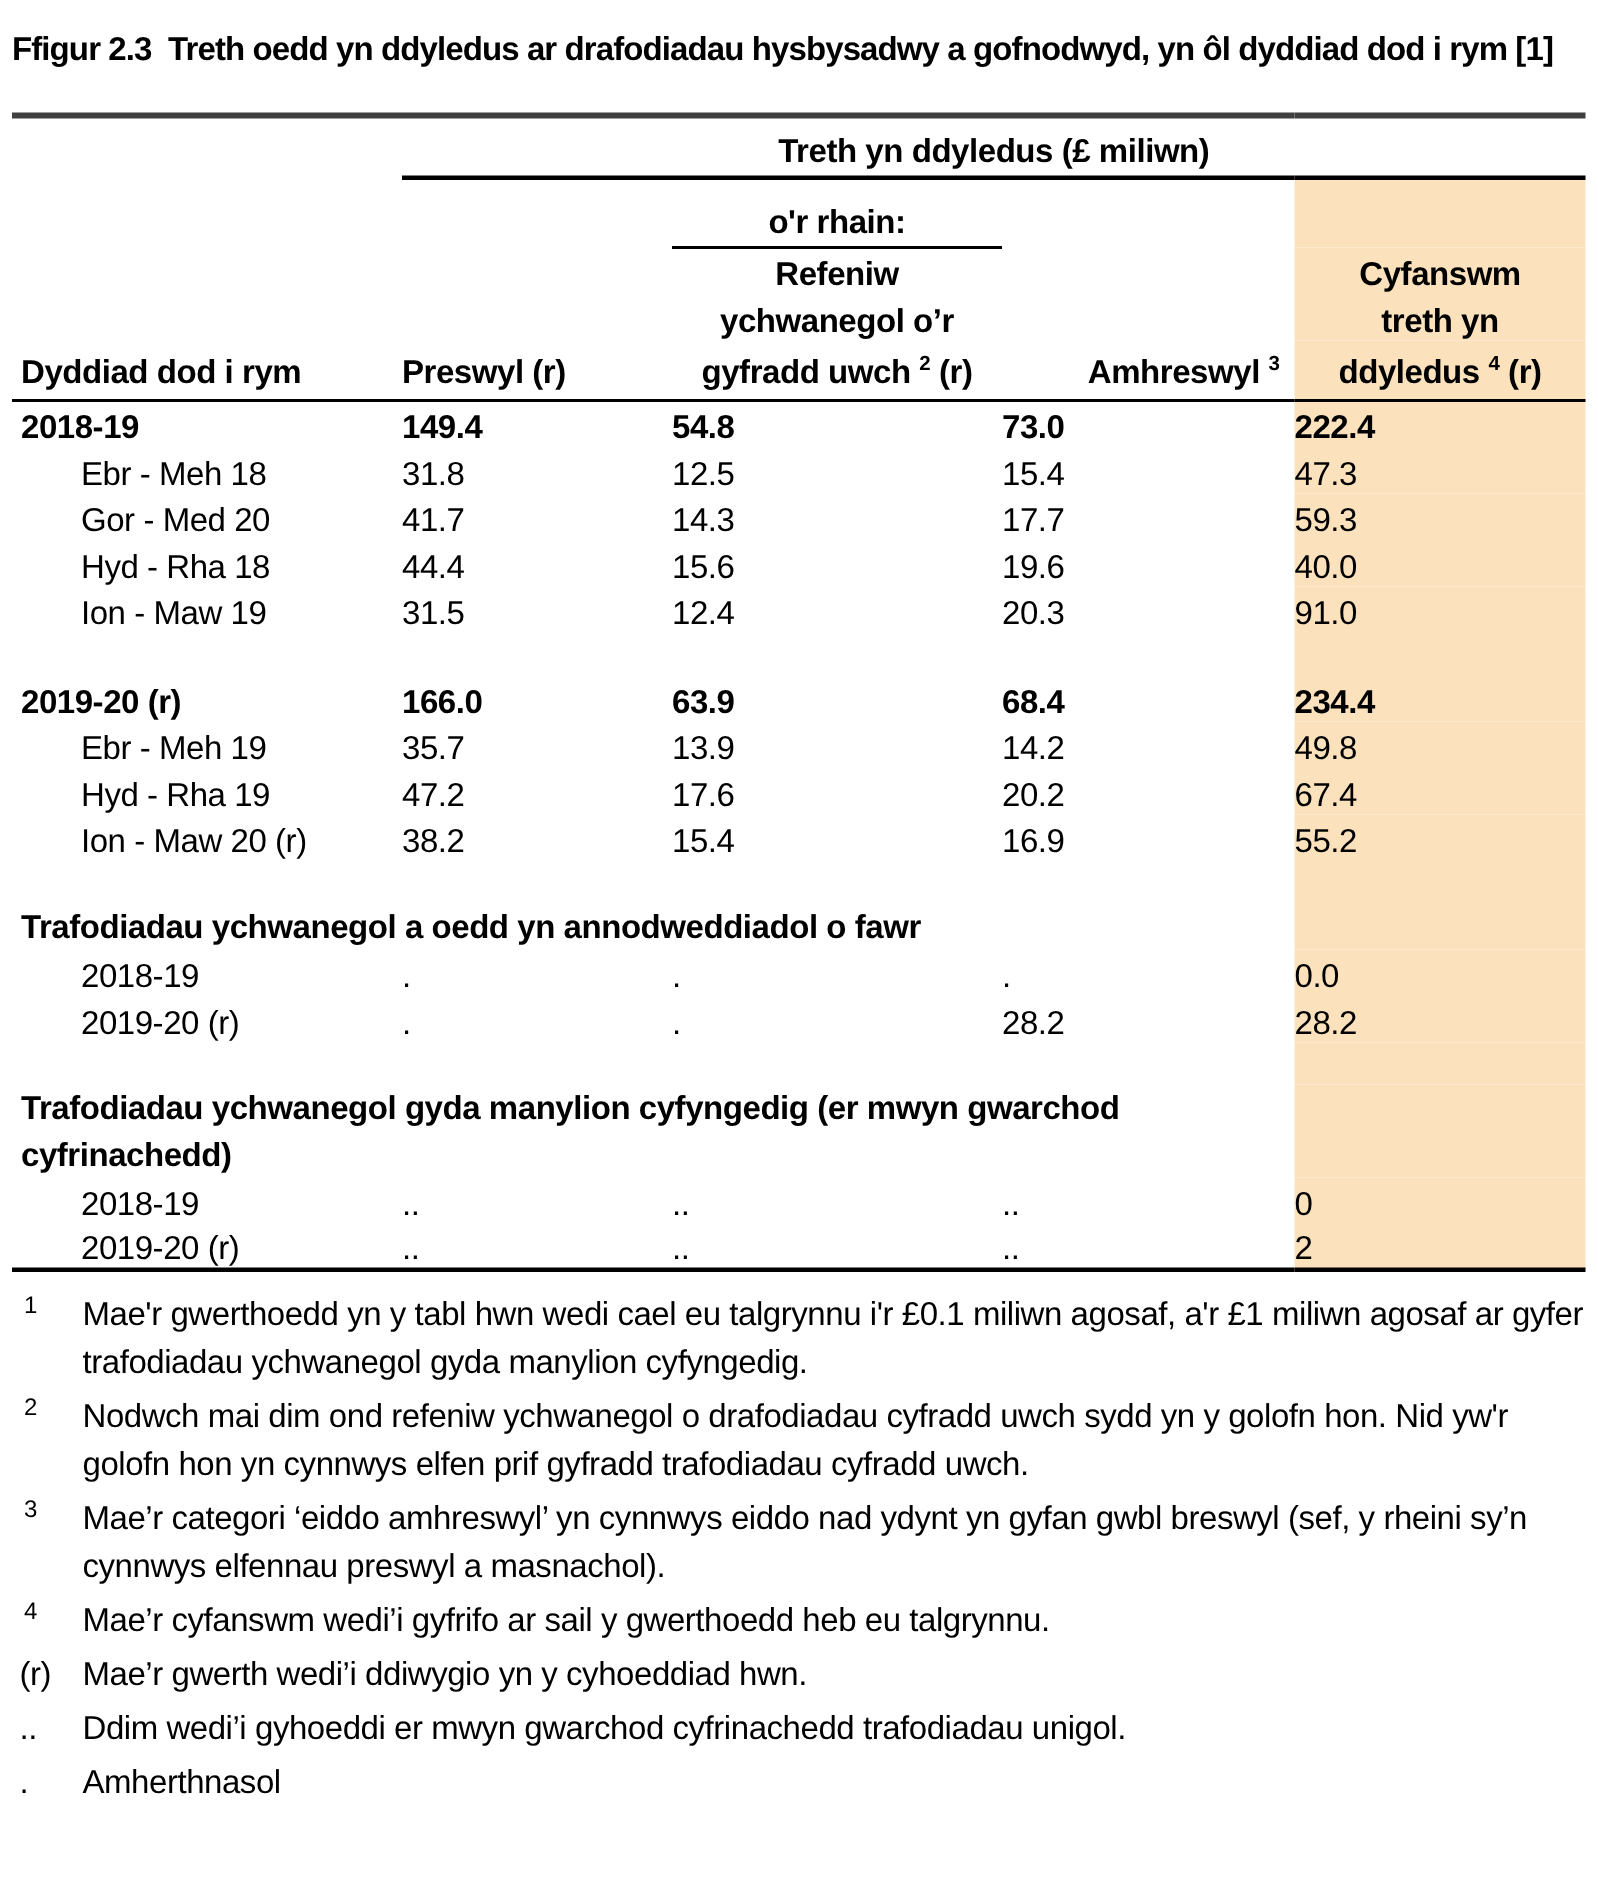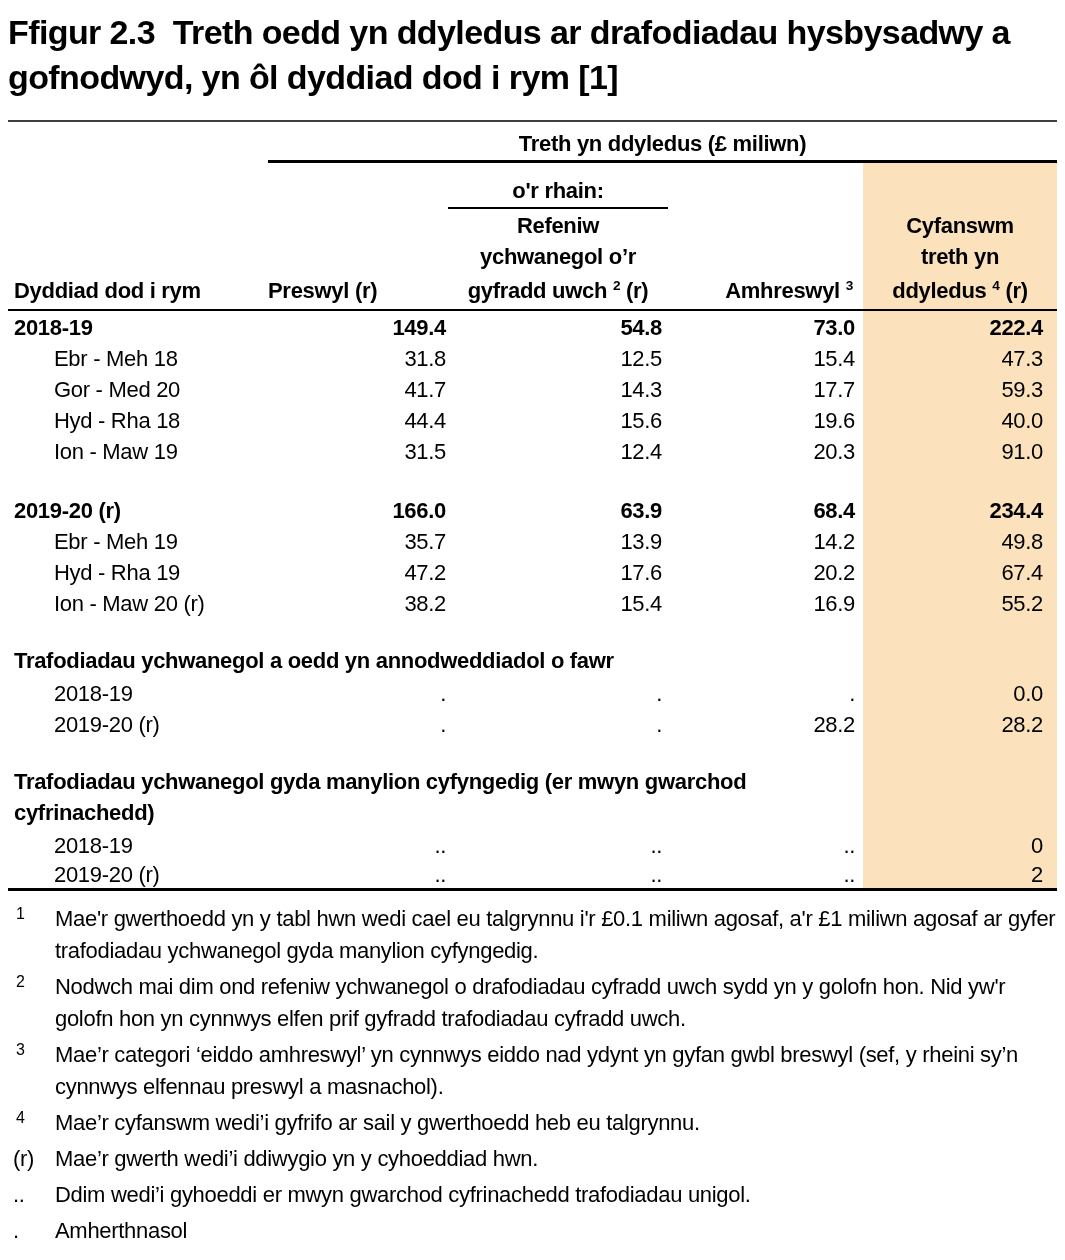--- a/index.html
+++ b/index.html
@@ -7,34 +7,34 @@
   html, body { margin: 0; padding: 0; background: #fff; }
   body {
     width: 1065px;
     color: #000;
     font-family: "Liberation Sans", sans-serif;
     letter-spacing: -0.3px;
   }
   .page { padding: 6px 8px 10px 8px; width: 1065px; }
 
   .figure-title {
-    font-size: 34px;
+    font-size: 22px;
     font-weight: 700;
     line-height: 45px;
     margin: 4px 0 20px 0;
     max-width: 1040px;
     letter-spacing: -0.6px;
     white-space: pre-wrap;
   }
 
   table.tax-table {
     border-collapse: collapse;
     table-layout: fixed;
     width: 1049px;
-    border-top: 2px solid #404040;
+    border-top: 4px solid #404040;
     border-bottom: 3px solid #000;
     margin-top: 10px;
   }
   .tax-table td { padding: 0; font-size: 22px; vertical-align: bottom; overflow: visible; }
   .tax-table thead td { font-weight: 700; }
   .small { font-size: 19px; }
   .orange { background: var(--highlight); }
 
   
   tr.h1 td { padding-top: 9px; padding-bottom: 3px; }
@@ -48,21 +48,21 @@
   td.c3h { text-align: center; }
   td.c4h { text-align: right; padding-right: 10px; }
   td.c5h { text-align: center; }
   sup { font-size: 0.62em; line-height: 0; }
 
   
   tr.data-row td { height: 31px; }
   tr.data-row.bold td { font-weight: 700; }
   td.label { text-align: left; padding-left: 6px; white-space: nowrap; }
   td.label.indent { padding-left: 46px; }
-  td.num { text-align: right; }
+  td.num { text-align: left; }
   td.c2v { padding-right: 2px; }
   td.c3v { padding-right: 6px; }
   td.c4v { padding-right: 8px; }
   td.c5v { padding-right: 14px; }
   tr.spacer td { height: 28px; }
   tr.heading-row td { height: 31px; }
   td.section-heading {
     font-weight: 700;
     text-align: left;
     padding-left: 6px;

